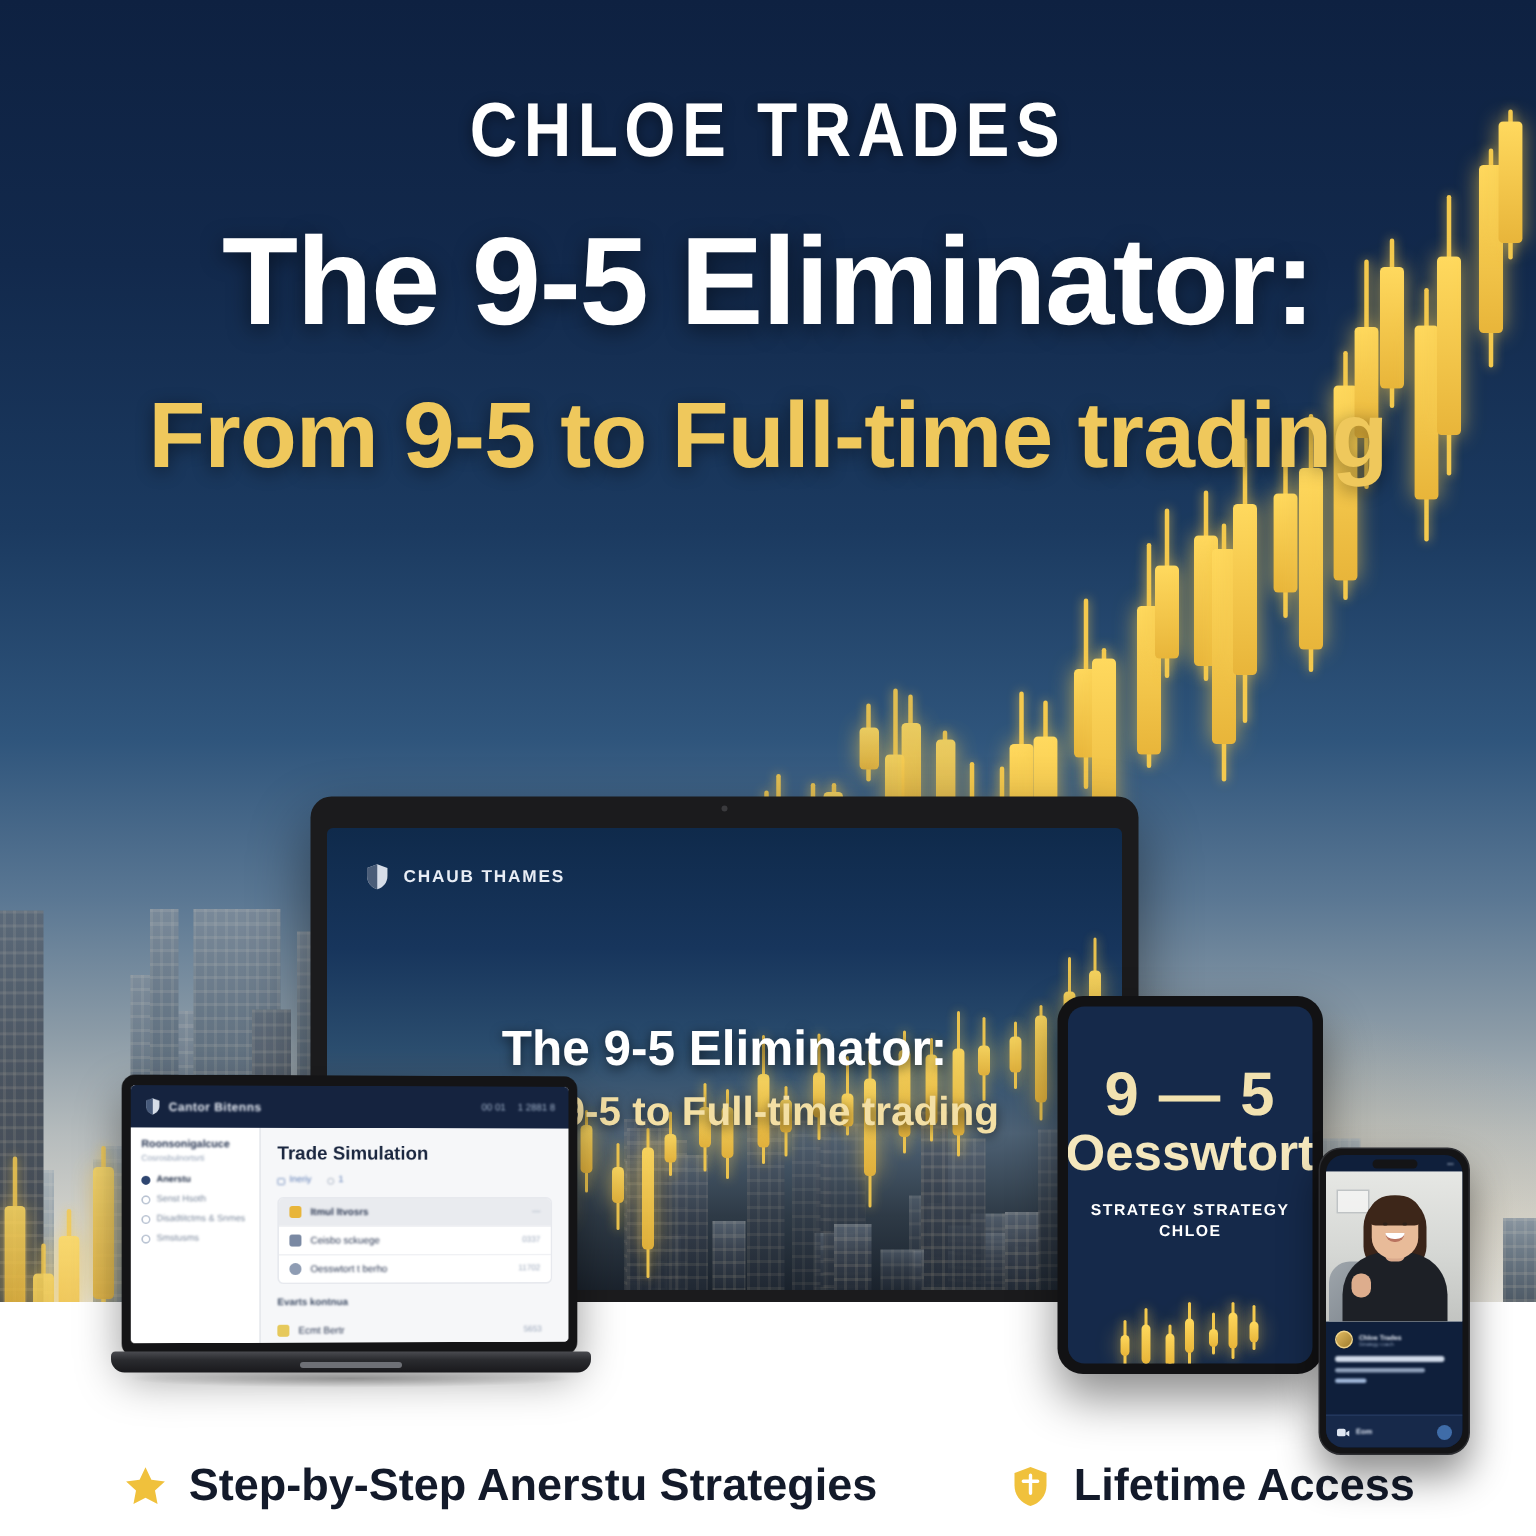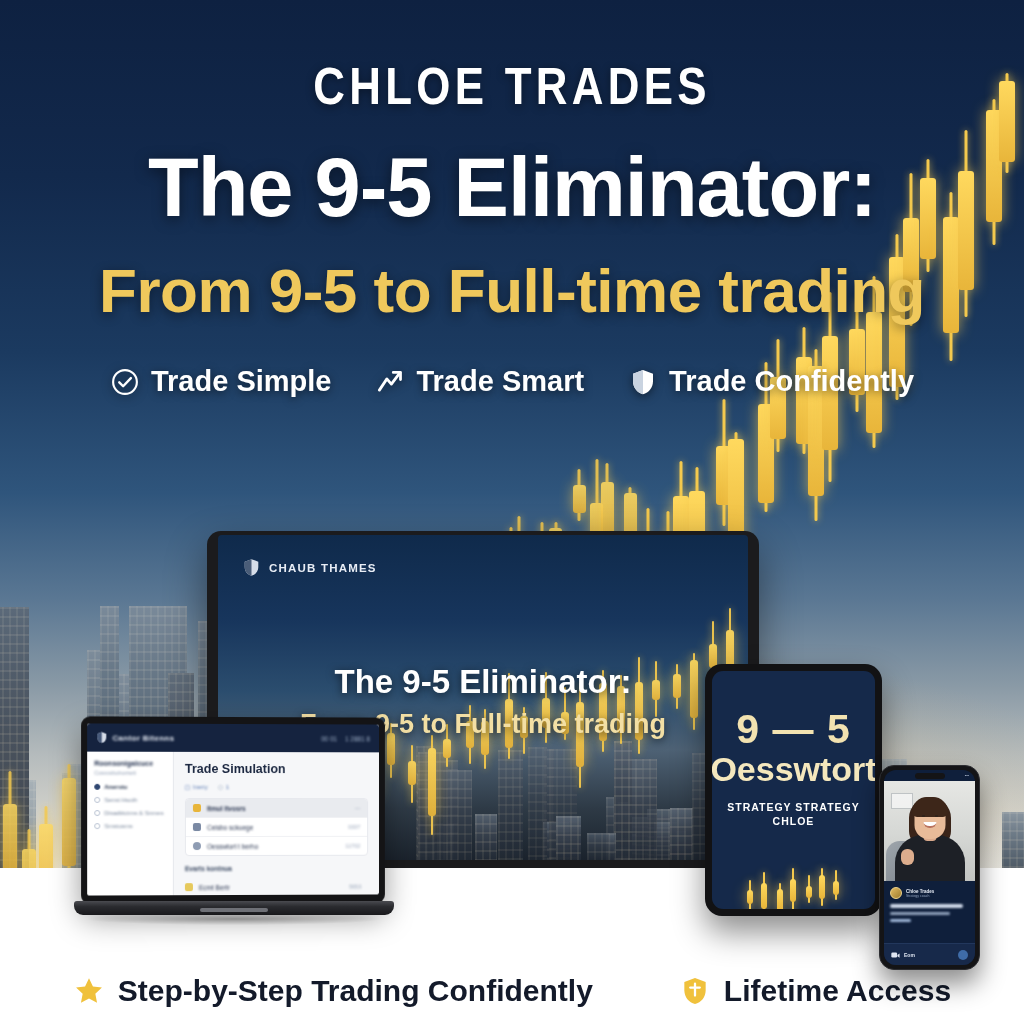--- a/index.html
+++ b/index.html
@@ -99,21 +99,21 @@
   }
   .ficon { width:30px; height:30px; flex:0 0 auto; filter:drop-shadow(0 2px 5px rgba(0,0,0,.5)); }
 
   
 
   
   .laptop { position:absolute; left:207px; top:531px; width:552px; height:390px; }
   .laptop-lid {
     position:absolute; left:0; top:0; width:552px; height:345px;
     background:#1b1b1d; border-radius:14px 14px 5px 5px;
-    padding:4px 11px 16px 11px;
+    padding:21px 11px 16px 11px;
     box-shadow:0 18px 40px rgba(0,0,0,.45);
   }
   .laptop-cam { position:absolute; top:6px; left:50%; transform:translateX(-50%); width:4px; height:4px; border-radius:50%; background:#3a3a3d; }
   .laptop-screen {
     position:relative; width:100%; height:100%; border-radius:4px; overflow:hidden;
     background:linear-gradient(180deg,#0f2a4b 0%,#17355c 26%,#2b4d6e 48%,#4e6275 66%,#2e3a46 84%,#1a222c 100%);
   }
   .laptop-base {
     position:absolute; left:-34px; top:344px; width:620px; height:15px;
     background:linear-gradient(180deg,#3b3c40 0%,#232427 45%,#141416 100%);
@@ -580,43 +580,20 @@
       <div class="candle" style="left: 623.811px; top: 487.127px; width: 13px; height: 103.388px; opacity: 0.9;">
         <div class="wick" style="top: 0px; height: 103.388px;"></div>
         <div class="body" style="top: 6.16029px; height: 78.7317px;"></div>
       </div>
     </div>
 
   <div class="brand">CHLOE TRADES</div>
   <div class="headline">The 9-5 Eliminator:</div>
   <div class="subheadline">From 9-5 to Full-time trading</div>
 
-  <div class="features">
-    <div class="feature">
-      <svg class="ficon" viewBox="0 0 24 24">
-        <circle cx="12" cy="12" r="9.5" fill="none" stroke="#ffffff" stroke-width="1.7"></circle>
-        <path d="M7.4 12.3l3.1 3.1 6.2-6.5" fill="none" stroke="#ffffff" stroke-width="1.9" stroke-linecap="round" stroke-linejoin="round"></path>
-      </svg>
-      <span class="feature-label">Trade Simple</span>
-    </div>
-    <div class="feature">
-      <svg class="ficon" viewBox="0 0 24 24">
-        <path d="M3.5 18.5L9.5 9.5l3.6 4.2L20 4.5" fill="none" stroke="#ffffff" stroke-width="2.2" stroke-linecap="round" stroke-linejoin="round"></path>
-        <path d="M14.6 4.3H20.4V10" fill="none" stroke="#ffffff" stroke-width="2.2" stroke-linecap="round" stroke-linejoin="round"></path>
-      </svg>
-      <span class="feature-label">Trade Smart</span>
-    </div>
-    <div class="feature">
-      <svg class="ficon" viewBox="0 0 24 24">
-        <path d="M12 2.3l8 3.1v6c0 5.2-3.4 9.1-8 10.4-4.6-1.3-8-5.2-8-10.4v-6z" fill="#ffffff"></path>
-        <path d="M12 2.3v19.5c-4.6-1.3-8-5.2-8-10.4v-6z" fill="#c9d3e0"></path>
-      </svg>
-      <span class="feature-label">Trade Confidently</span>
-    </div>
-  </div>
 
   <div class="laptop">
     <div class="laptop-lid">
       <div class="laptop-cam"></div>
       <div class="laptop-screen">
         <div class="ls-city" id="ls-city">
             <div class="bld near" style="width: 9.92675px; height: 110.869px; left: 326.337px; opacity: 0.635389;"></div>
             <div class="bld near" style="width: 25.3864px; height: 38.9941px; left: 37.3124px; opacity: 0.854779;"></div>
             <div class="bld near" style="width: 9.93251px; height: 35.6787px; left: 226.132px; opacity: 0.855238;"></div>
             <div class="bld near" style="width: 26.3798px; height: 38.0094px; left: 324.844px; opacity: 0.705904;"></div>
@@ -960,21 +937,21 @@
     <div class="mb-deck"></div>
     <div class="mb-shadow"></div>
   </div>
 
   <div class="bottombar">
     <div class="bottomrow">
       <div class="bitem">
         <svg class="bicon" viewBox="0 0 24 24">
           <path d="M12 2.4l2.95 6.2 6.75.85-4.95 4.6 1.28 6.72L12 17.6l-6.03 3.17 1.28-6.72L2.3 9.45l6.75-.85z" fill="#f0c13c"></path>
         </svg>
-        <span class="bitem-label">Step-by-Step Trading Confidently</span>
+        <span class="bitem-label">Step-by-Step Anerstu Strategies</span>
       </div>
       <div class="bitem">
         <svg class="bicon" viewBox="0 0 24 24">
           <path d="M12 2.2l8 3.1v6.1c0 5.2-3.4 9.1-8 10.4-4.6-1.3-8-5.2-8-10.4V5.3z" fill="#f0c13c"></path>
           <path d="M12 6.4v9M8.4 9.4h7.2" stroke="#ffffff" stroke-width="1.7" stroke-linecap="round"></path>
         </svg>
         <span class="bitem-label">Lifetime Access</span>
       </div>
     </div>
   </div>

